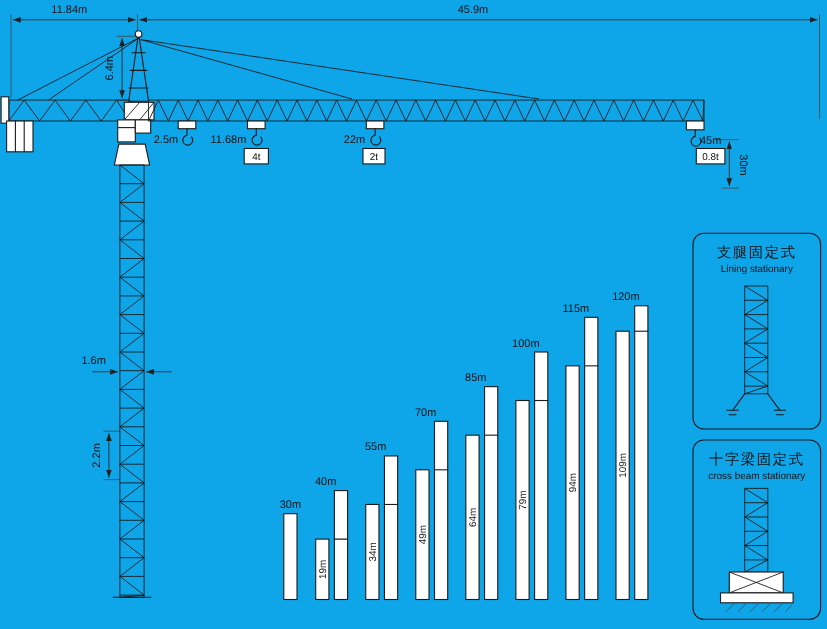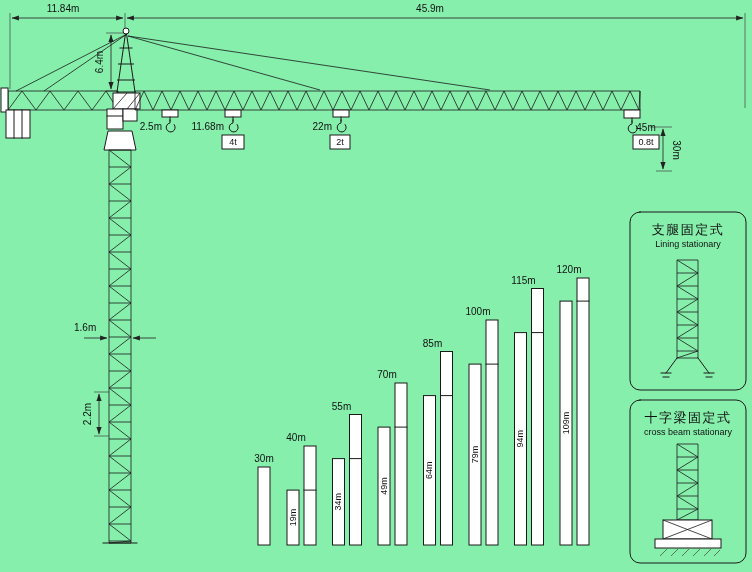--- a/index.html
+++ b/index.html
@@ -1,16 +1,16 @@
 <!DOCTYPE html>
 <html><head>
 <meta charset="utf-8">
 <style>
   html,body{margin:0;padding:0;background:#fff}
-  #stage{position:relative;width:752px;height:572px;background:#86efac;font-family:"Liberation Sans",sans-serif;overflow:hidden}
+  #stage{position:relative;width:752px;height:572px;background:#0ea5e9;font-family:"Liberation Sans",sans-serif;overflow:hidden}
   svg{position:absolute;left:0;top:0}
   .ln{stroke:#1a1a1a;stroke-width:1;fill:none;stroke-linecap:square}
   .lat{stroke:#1a1a1a;stroke-width:.8;fill:none}
   .thin{stroke:#444;stroke-width:.7;fill:none}
   .dim{stroke:#333;stroke-width:.9;fill:none}
   .arr2{marker-start:url(#arw);marker-end:url(#arw)}
   .arrE{marker-end:url(#arw)}
   .wht{fill:#fff;stroke:#1a1a1a;stroke-width:1}
   text{fill:#111;font-family:"Liberation Sans","DejaVu Sans",sans-serif}
   .t10{font-size:10px}

